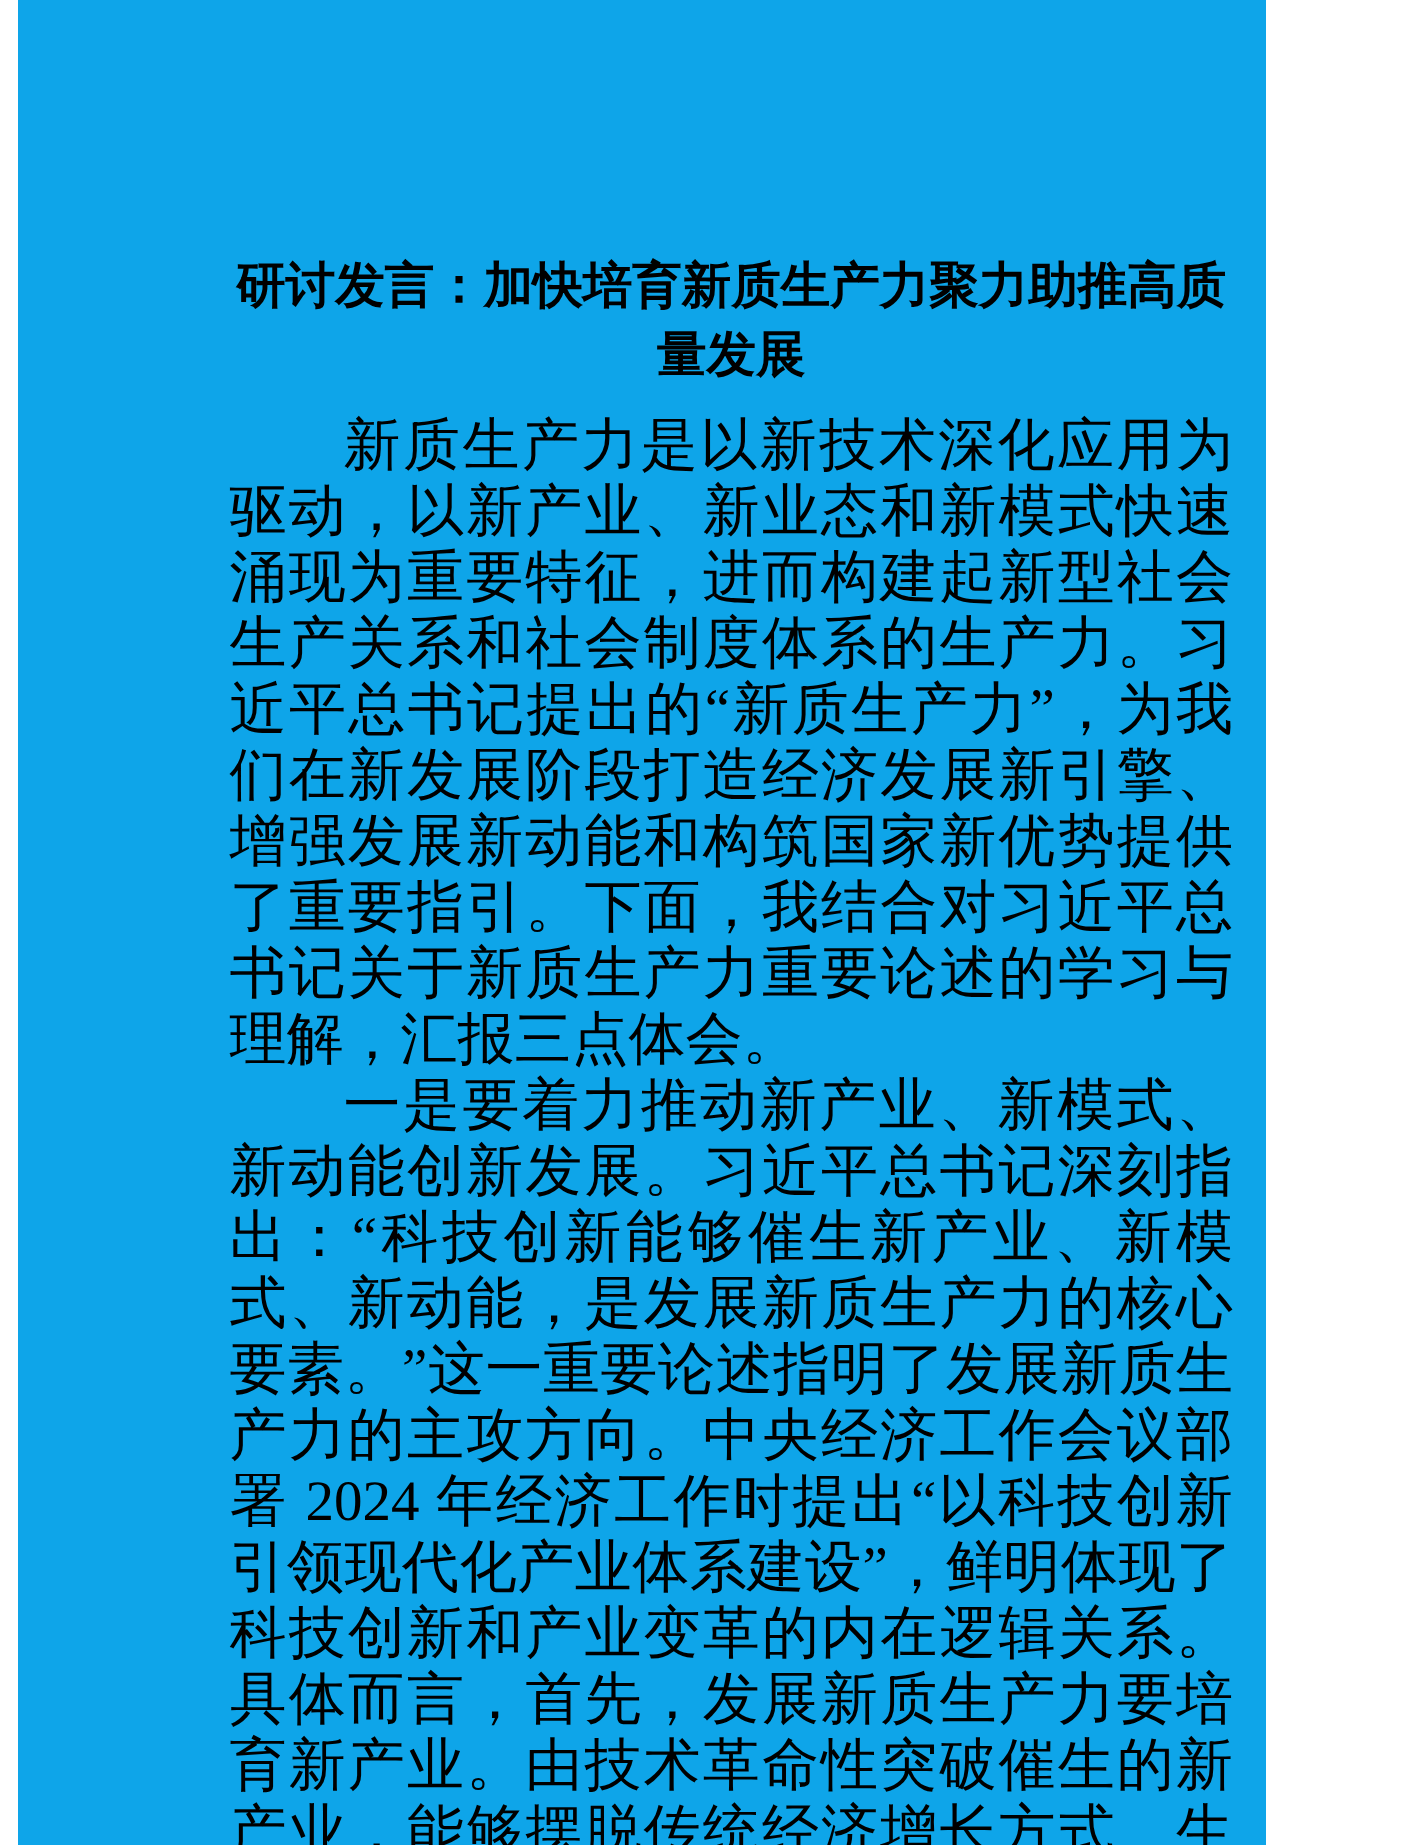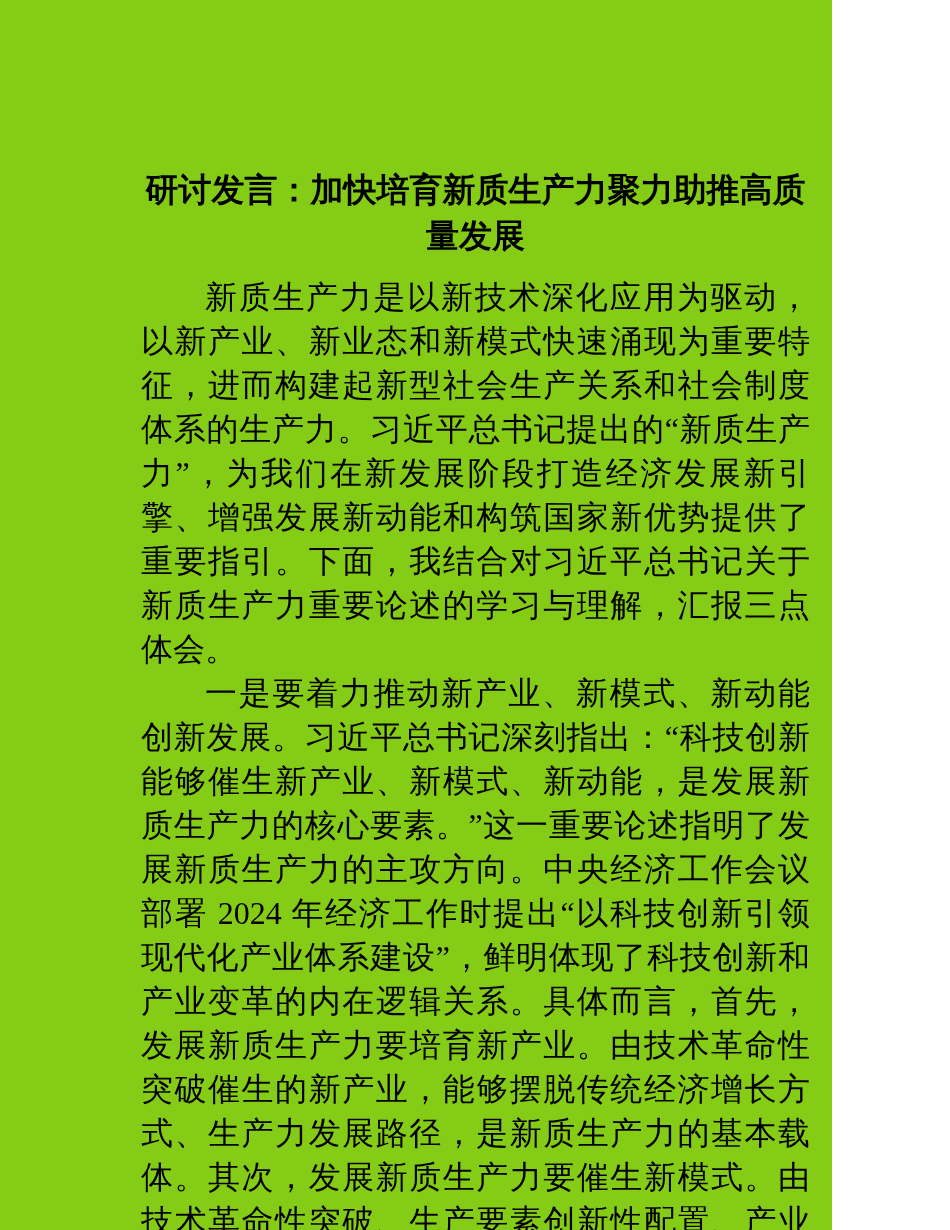--- a/index.html
+++ b/index.html
@@ -9,46 +9,46 @@
   }
   body {
     width: 950px;
     height: 1230px;
     overflow: hidden;
     position: relative;
     color: #000000;
   }
   .page {
     position: absolute;
-    left: 0;
+    left: 12px;
     top: 0;
     width: 832px;
     height: 1230px;
-    background: #84cc16;
+    background: #0ea5e9;
   }
   .content {
     position: absolute;
     left: 141px;
     top: 167px;
     width: 669px;
   }
   .doc-title {
     font-family: "Liberation Sans", "DejaVu Sans", sans-serif;
     font-weight: bold;
     font-size: 33px;
     line-height: 46px;
     text-align: center;
     margin: 0 0 16px 0;
     color: #000000;
     letter-spacing: 0px;
   }
   .doc-paragraph {
     font-family: "Liberation Serif", "DejaVu Serif", serif;
     font-weight: normal;
-    font-size: 32px;
+    font-size: 38px;
     line-height: 44px;
     text-align: justify;
     text-justify: inter-character;
     text-indent: 2em;
     margin: 0;
     color: #000000;
     letter-spacing: 0px;
   }
 </style>
 </head>

